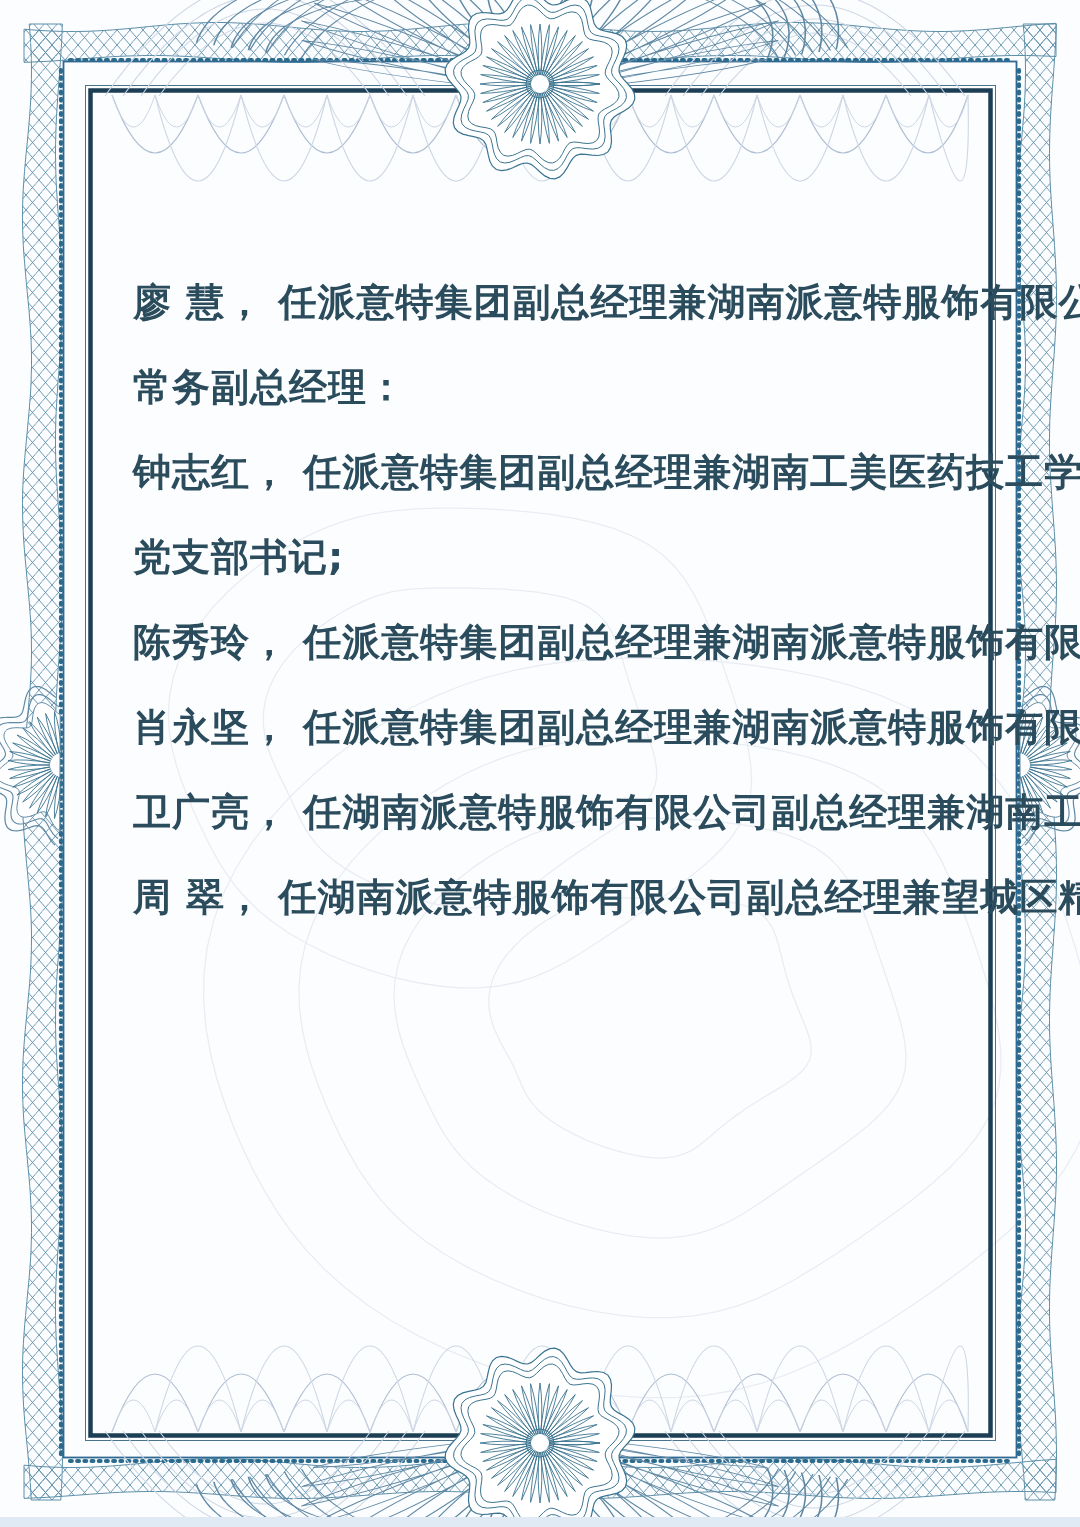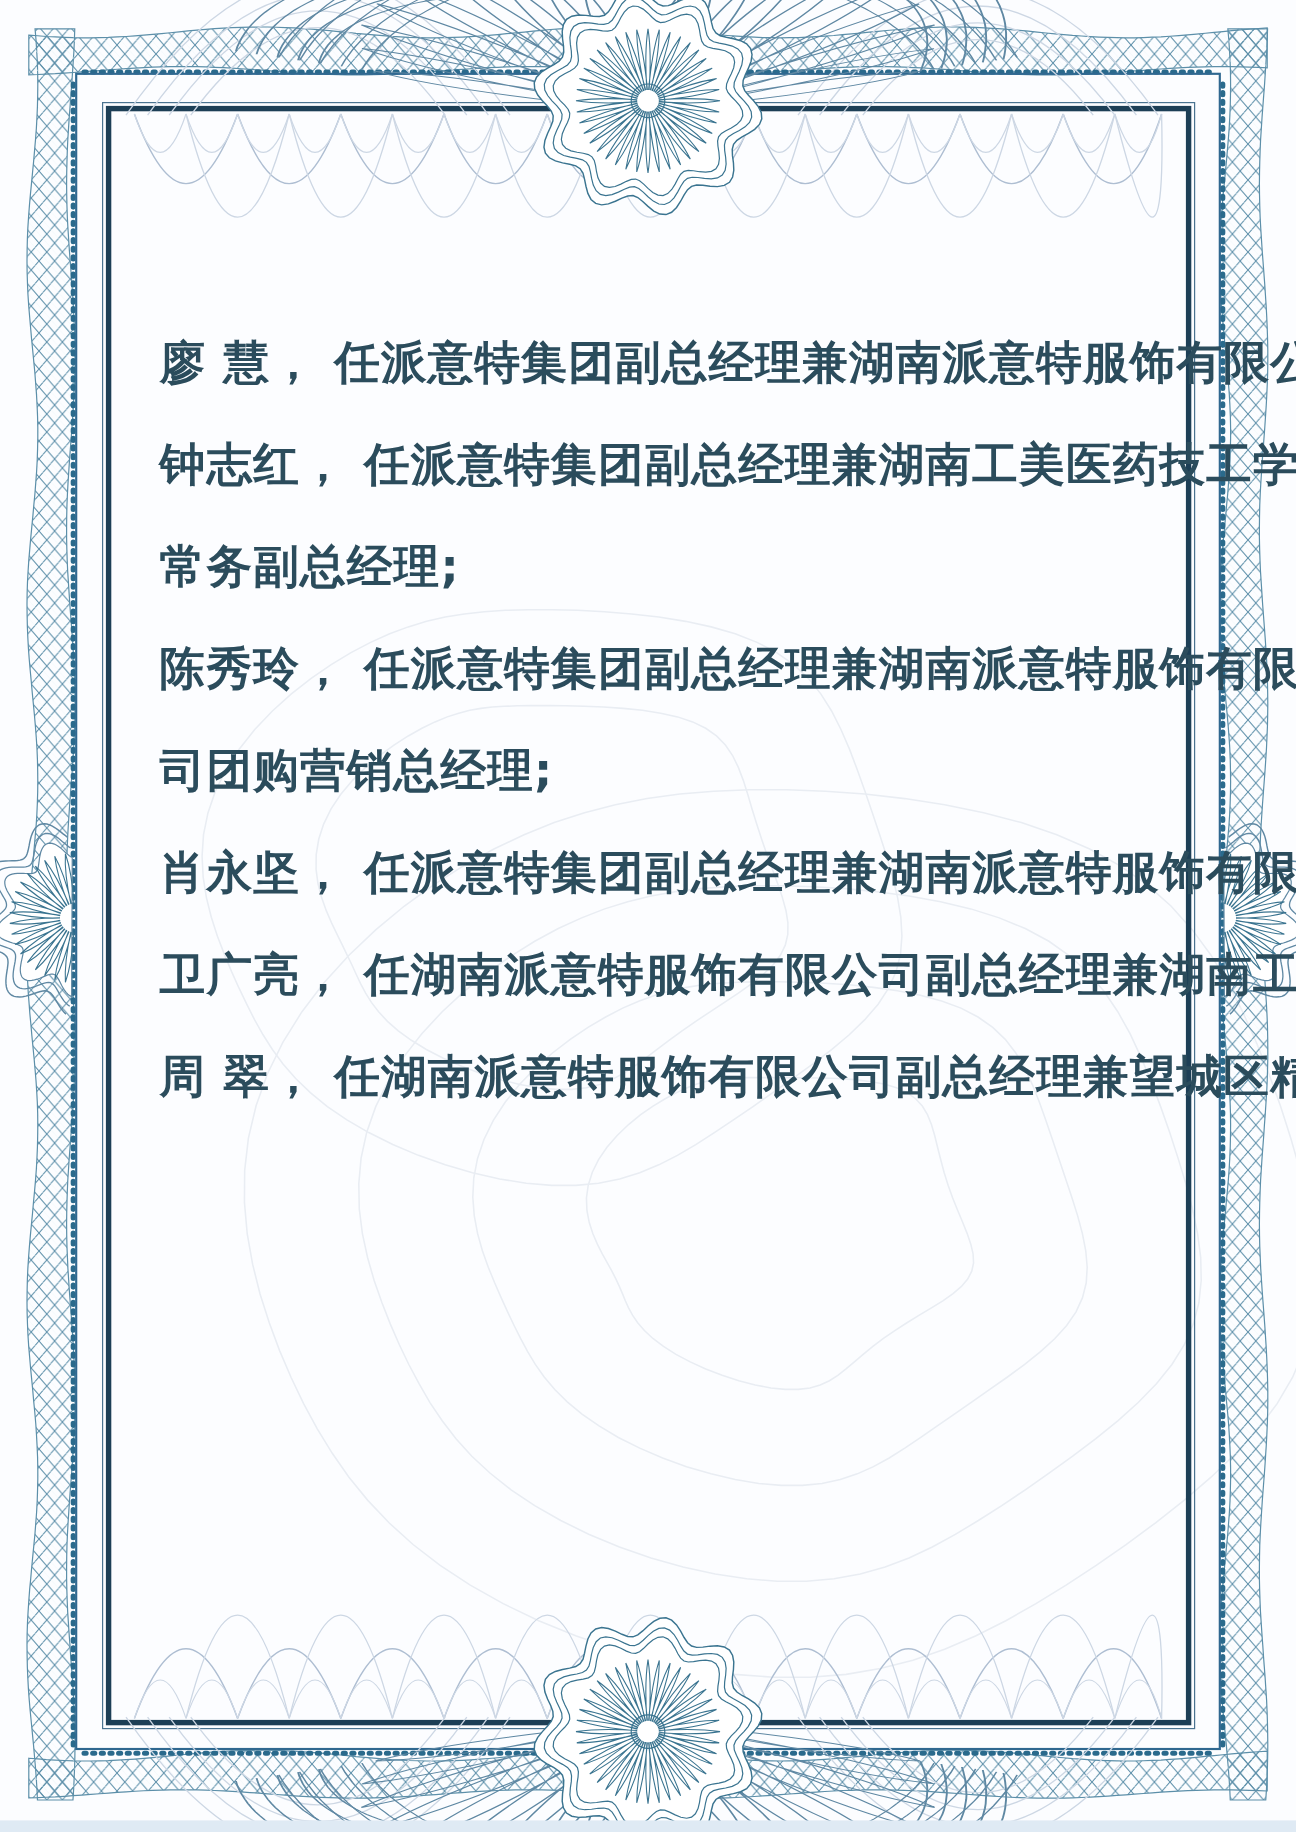--- a/index.html
+++ b/index.html
@@ -126,22 +126,22 @@
         <g transform="translate(1080,0) scale(-1,1)">
           <path d="M55.0,845.1L53.2,843.3L51.5,841.3L49.9,839.1L48.5,836.8L47.1,834.5L45.8,832.4L44.6,830.4L43.3,828.8L42.0,827.4L40.6,826.5L39.1,825.9L37.5,825.7L35.7,825.8L33.7,826.2L31.5,826.9L29.1,827.7L26.7,828.5L24.1,829.4L21.5,830.1L18.9,830.6L16.3,830.8L14.0,830.7L11.8,830.3L9.8,829.4L8.2,828.2L6.9,826.6L5.9,824.6L5.3,822.4L5.0,819.9L4.9,817.3L5.1,814.6L5.4,811.9L5.8,809.3L6.2,806.8L6.5,804.4L6.7,802.3L6.6,800.4L6.3,798.7L5.6,797.3L4.5,796.0L3.1,794.9L1.4,793.9L-0.6,793.0L-2.9,792.1L-5.3,791.2L-7.8,790.2L-10.3,789.1L-12.7,787.8L-14.8,786.4L-16.7,784.9L-18.1,783.1L-19.2,781.3L-19.8,779.3L-19.8,777.2L-19.4,775.1L-18.6,773.0L-17.4,770.9L-15.8,768.8L-14.0,766.9L-12.0,765.0L-10.0,763.2L-8.0,761.5L-6.2,759.9L-4.7,758.4L-3.4,756.9L-2.5,755.4L-2.0,753.8L-1.9,752.2L-2.2,750.5L-2.8,748.6L-3.7,746.7L-4.9,744.6L-6.1,742.3L-7.4,740.0L-8.6,737.5L-9.7,735.1L-10.5,732.6L-11.0,730.2L-11.1,727.9L-10.8,725.8L-10.1,723.8L-8.9,722.1L-7.3,720.7L-5.4,719.5L-3.1,718.7L-0.7,718.1L2.0,717.7L4.7,717.5L7.4,717.4L10.0,717.3L12.4,717.3L14.7,717.1L16.7,716.8L18.4,716.3L19.8,715.5L21.0,714.4L22.0,713.0L22.7,711.2L23.3,709.2L23.8,706.9L24.3,704.5L24.8,701.8L25.4,699.2L26.1,696.6L27.1,694.1L28.2,691.9L29.5,690.0L31.1,688.5L32.8,687.3L34.8,686.7L36.9,686.5L39.1,686.7L41.3,687.4L43.6,688.5L45.9,689.8L48.1,691.4L50.3,693.0L52.3,694.7L54.3,696.2L56.1,697.6" stroke="#5f88a3" stroke-width="1.2" fill="none"></path>
           <path d="M58.1,838.5L56.4,837.3L54.7,835.7L53.1,833.9L51.7,831.8L50.3,829.6L49.1,827.4L47.9,825.3L46.8,823.4L45.7,821.8L44.5,820.5L43.3,819.5L42.0,818.9L40.5,818.7L38.8,818.8L37.0,819.3L35.0,819.9L32.8,820.7L30.5,821.6L28.1,822.5L25.6,823.2L23.2,823.7L20.9,824.0L18.6,823.9L16.6,823.5L14.9,822.6L13.5,821.4L12.3,819.9L11.5,818.0L11.1,815.8L10.9,813.5L11.0,811.0L11.3,808.5L11.7,806.0L12.2,803.5L12.6,801.2L12.9,799.1L13.0,797.2L12.9,795.6L12.4,794.2L11.6,792.9L10.5,791.9L9.0,791.0L7.2,790.2L5.1,789.4L2.8,788.6L0.5,787.8L-1.9,786.8L-4.2,785.7L-6.3,784.5L-8.2,783.1L-9.6,781.6L-10.7,779.9L-11.3,778.1L-11.5,776.2L-11.1,774.3L-10.3,772.3L-9.2,770.4L-7.7,768.5L-5.9,766.7L-4.0,765.0L-2.1,763.4L-0.2,761.9L1.5,760.4L3.0,759.0L4.2,757.6L5.0,756.3L5.4,754.9L5.4,753.4L5.1,751.8L4.4,750.1L3.4,748.3L2.2,746.3L1.0,744.2L-0.3,742.0L-1.4,739.7L-2.4,737.4L-3.1,735.1L-3.5,732.9L-3.5,730.8L-3.1,728.9L-2.2,727.3L-0.9,725.8L0.7,724.7L2.7,723.8L5.0,723.2L7.4,722.8L9.9,722.6L12.5,722.6L15.0,722.6L17.3,722.6L19.5,722.6L21.4,722.4L23.1,722.0L24.5,721.4L25.6,720.4L26.4,719.2L27.1,717.6L27.6,715.7L28.0,713.6L28.4,711.3L28.8,708.8L29.3,706.3L29.9,703.8L30.8,701.5L31.8,699.4L33.0,697.6L34.4,696.2L36.0,695.2L37.8,694.6L39.8,694.6L41.8,694.9L43.9,695.7L46.1,696.8L48.2,698.2L50.2,699.7L52.1,701.4L54.0,703.0L55.7,704.4L57.4,705.7L58.9,706.7" stroke="#5f88a3" stroke-width="1.1" fill="none"></path>
           <path d="M59.7,830.6L58.1,829.7L56.5,828.5L55.1,826.9L53.7,825.1L52.5,823.1L51.3,821.0L50.3,819.0L49.3,817.0L48.3,815.3L47.4,813.9L46.3,812.8L45.2,812.1L44.0,811.8L42.6,811.8L41.0,812.1L39.3,812.6L37.4,813.4L35.4,814.3L33.2,815.2L31.0,816.0L28.7,816.6L26.5,817.0L24.5,817.2L22.6,817.0L20.9,816.4L19.5,815.5L18.3,814.2L17.6,812.6L17.1,810.7L16.9,808.6L17.0,806.3L17.3,804.0L17.7,801.7L18.2,799.4L18.7,797.2L19.1,795.3L19.3,793.5L19.3,792.0L19.0,790.6L18.4,789.5L17.4,788.6L16.1,787.8L14.5,787.1L12.6,786.4L10.5,785.8L8.3,785.1L6.1,784.3L3.9,783.4L1.9,782.4L0.1,781.2L-1.3,779.8L-2.3,778.4L-2.9,776.8L-3.1,775.1L-2.8,773.3L-2.0,771.6L-0.9,769.8L0.5,768.2L2.2,766.5L4.0,765.0L5.8,763.6L7.6,762.2L9.3,760.9L10.6,759.7L11.7,758.5L12.4,757.3L12.8,756.1L12.8,754.8L12.4,753.4L11.6,751.8L10.7,750.2L9.5,748.4L8.3,746.4L7.1,744.4L5.9,742.3L5.0,740.3L4.3,738.2L4.0,736.2L4.0,734.4L4.5,732.7L5.4,731.2L6.6,730.0L8.2,729.1L10.1,728.4L12.3,728.0L14.6,727.8L16.9,727.7L19.3,727.8L21.5,727.9L23.7,728.0L25.6,728.0L27.2,727.8L28.6,727.4L29.8,726.8L30.7,725.8L31.3,724.6L31.8,723.0L32.1,721.2L32.4,719.1L32.7,716.9L33.0,714.6L33.5,712.2L34.0,710.0L34.8,707.9L35.8,706.1L36.9,704.6L38.3,703.5L39.9,702.8L41.6,702.6L43.4,702.8L45.3,703.4L47.2,704.4L49.1,705.6L50.9,707.0L52.7,708.6L54.4,710.2L56.0,711.6L57.5,712.9L58.9,713.9L60.2,714.6Z" stroke="#5f88a3" stroke-width="1" fill="#ffffff"></path>
           <path d="M61.6,777.0 Q59.9,803.2 54.5,818.5 Q53.5,802.3 59.1,776.6M59.6,776.8 Q53.5,802.3 45.6,816.5 Q47.4,800.4 57.2,776.0M57.6,776.2 Q47.3,800.4 37.2,813.0 Q41.7,797.4 55.4,775.0M55.8,775.3 Q41.6,797.4 29.5,808.2 Q36.5,793.6 53.8,773.8M54.2,774.1 Q36.5,793.5 22.8,802.1 Q32.1,788.9 52.5,772.3M52.8,772.7 Q32.1,788.9 17.1,795.0 Q28.5,783.5 51.4,770.6M51.6,771.0 Q28.5,783.5 12.7,787.1 Q25.9,777.7 50.6,768.7M50.8,769.2 Q25.9,777.6 9.7,778.5 Q24.3,771.4 50.1,766.8M50.2,767.2 Q24.3,771.4 8.2,769.5 Q23.7,765.0 50.0,764.8M50.0,765.2 Q23.7,765.0 8.2,760.5 Q24.3,758.6 50.2,762.8M50.1,763.2 Q24.3,758.6 9.7,751.5 Q25.9,752.4 50.8,760.8M50.6,761.3 Q25.9,752.3 12.7,742.9 Q28.5,746.5 51.6,759.0M51.4,759.4 Q28.5,746.5 17.1,735.0 Q32.1,741.1 52.8,757.3M52.5,757.7 Q32.1,741.1 22.8,727.9 Q36.5,736.5 54.2,755.9M53.8,756.2 Q36.5,736.4 29.5,721.8 Q41.6,732.6 55.8,754.7M55.4,755.0 Q41.7,732.6 37.2,717.0 Q47.3,729.6 57.6,753.8M57.2,754.0 Q47.4,729.6 45.6,713.5 Q53.5,727.7 59.6,753.2M59.1,753.4 Q53.5,727.7 54.5,711.5 Q59.9,726.8 61.6,753.0" stroke="#3a7490" stroke-width="0.9" fill="none"></path>
         </g>
       </svg>
     </div>
   <div class="text-block" id="text-block" style="color: rgb(43, 76, 92);">
       <div class="text-line">廖 慧， 任派意特集团副总经理兼湖南派意特服饰有限公司</div>
+      <div class="text-line">常务副总经理：</div>
       <div class="text-line">钟志红， 任派意特集团副总经理兼湖南工美医药技工学校</div>
-      <div class="text-line">常务副总经理;</div>
+      <div class="text-line">党支部书记;</div>
       <div class="text-line">陈秀玲， 任派意特集团副总经理兼湖南派意特服饰有限公</div>
-      <div class="text-line">司团购营销总经理;</div>
       <div class="text-line">肖永坚， 任派意特集团副总经理兼湖南派意特服饰有限公</div>
       <div class="text-line">卫广亮， 任湖南派意特服饰有限公司副总经理兼湖南工美</div>
       <div class="text-line">周 翠， 任湖南派意特服饰有限公司副总经理兼望城区精艺</div>
     </div>
   <div class="page-edge-bottom" id="page-edge-bottom" style="background: rgb(223, 234, 244);"></div>
 </div>
 
 </body></html>

